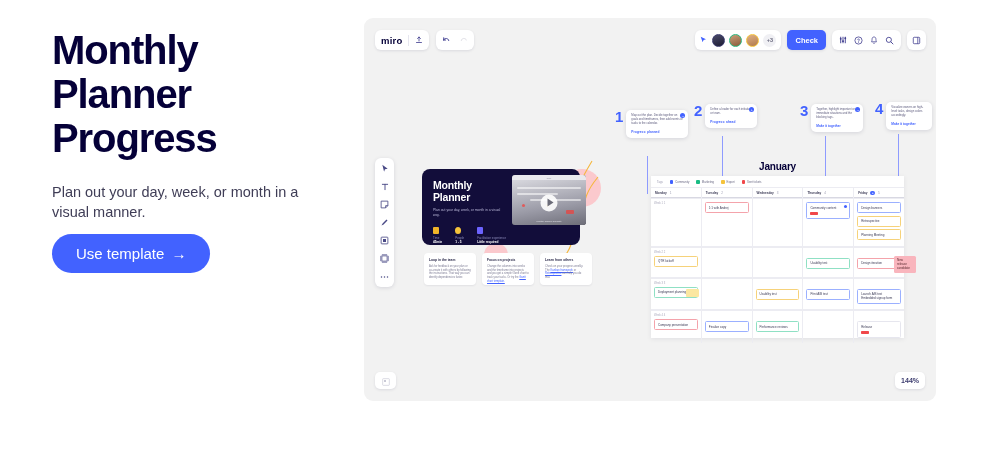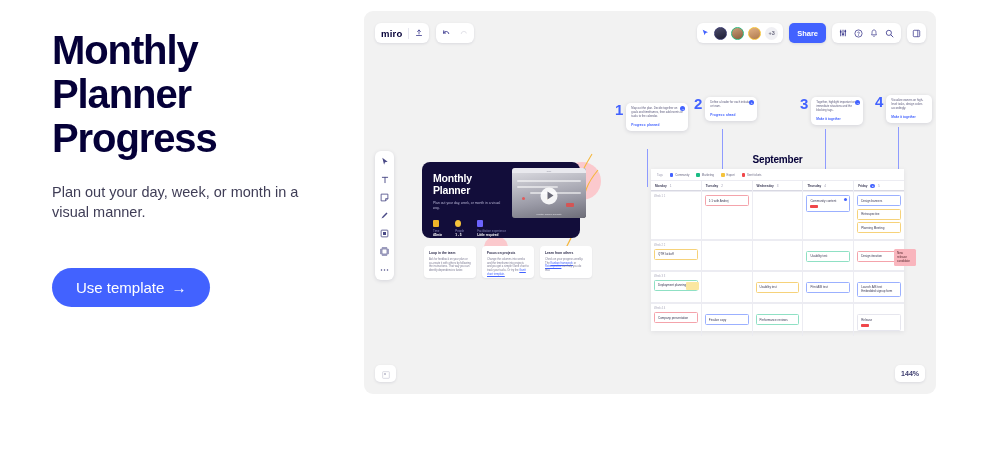--- a/index.html
+++ b/index.html
@@ -15,30 +15,30 @@
   .hero { width: 360px; padding: 28px 0 0 52px; }
   .hero-title {
     font-size: 40px; line-height: 44px; font-weight: 700;
     letter-spacing: -1.1px; color: #050038; max-width: 250px;
   }
   .hero-sub {
     margin-top: 22px; font-size: 14.5px; line-height: 20px;
     color: #3f3d56; max-width: 265px; font-weight: 400;
   }
   .cta {
-    margin-top: 46px; display: inline-flex; align-items: center; justify-content: center;
+    margin-top: 12px; display: inline-flex; align-items: center; justify-content: center;
     gap: 7px; height: 39px; padding: 0 24px; border: none; border-radius: 22px;
     background: #4262ff; color: #fff; font-size: 15px; font-weight: 500;
     font-family: "Liberation Sans", sans-serif; cursor: pointer;
   }
   .cta .arrow { font-size: 15px; line-height: 1; }
 
   
   .board {
-    position: absolute; left: 364px; top: 11px;
+    position: absolute; left: 364px; top: 18px;
     width: 572px; height: 383px;
     background: #f2f2f2; border-radius: 9px; overflow: hidden;
   }
 
   
   .tl-left { position: absolute; left: 11px; top: 12px; display: flex; gap: 7px; align-items: center; }
   .pill {
     background: #fff; border-radius: 6px; height: 20px;
     display: flex; align-items: center; box-shadow: 0 1px 3px rgba(5,0,56,.10);
   }
@@ -233,21 +233,21 @@
         <span class="ic cursor-ic">
           <svg width="8" height="8" viewBox="0 0 12 12">
               <path d="M1 1 L9 5 L5.4 6 L4 9.5 Z" fill="#4262ff"></path>
             </svg>
         </span>
         <span class="av a"></span>
         <span class="av b"></span>
         <span class="av c"></span>
         <span class="plus3">+3</span>
       </div>
-      <button class="share-btn">Share</button>
+      <button class="share-btn">Check</button>
       <div class="grp tools">
         <span class="ic">
           <svg width="8" height="8" viewBox="0 0 14 14">
               <path d="M3 2 L3 12 M7 2 L7 12 M11 2 L11 12" stroke="#3d3b8e" stroke-width="1.6" stroke-linecap="round"></path>
               <circle cx="3" cy="5" r="1.6" fill="#3d3b8e"></circle>
               <circle cx="7" cy="9" r="1.6" fill="#3d3b8e"></circle>
               <circle cx="11" cy="4" r="1.6" fill="#3d3b8e"></circle>
             </svg>
         </span>
         <span class="ic">
@@ -423,21 +423,21 @@
     <div class="callout" style="left:511px; top:84px;">
       <span class="cnum">4</span>
       <div class="cbox" style="width:46px;">
         <p>Visualize owners on high-level tasks, design colors accordingly.</p>
         <div class="ctitle">Make it together</div>
       </div>
     </div>
     <div class="cline" style="left:534px; top:116px; height:62px;"></div>
 
     <div class="month-wrap">
-      <div class="cal-title">September</div>
+      <div class="cal-title">January</div>
     </div>
 
     <div class="cal" style="top:158px; height:162px;">
       <div class="legend">
         <span class="lg-lab">Tags</span>
         <span class="lg">
           <span class="sw" style="background:#4262ff"></span>
           <span>Community</span>
         </span>
         <span class="lg">

